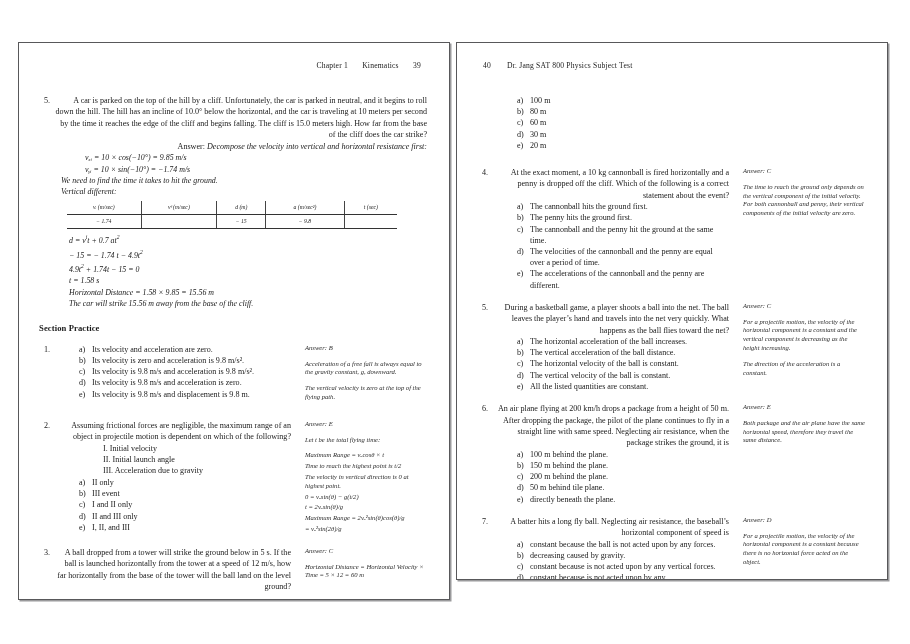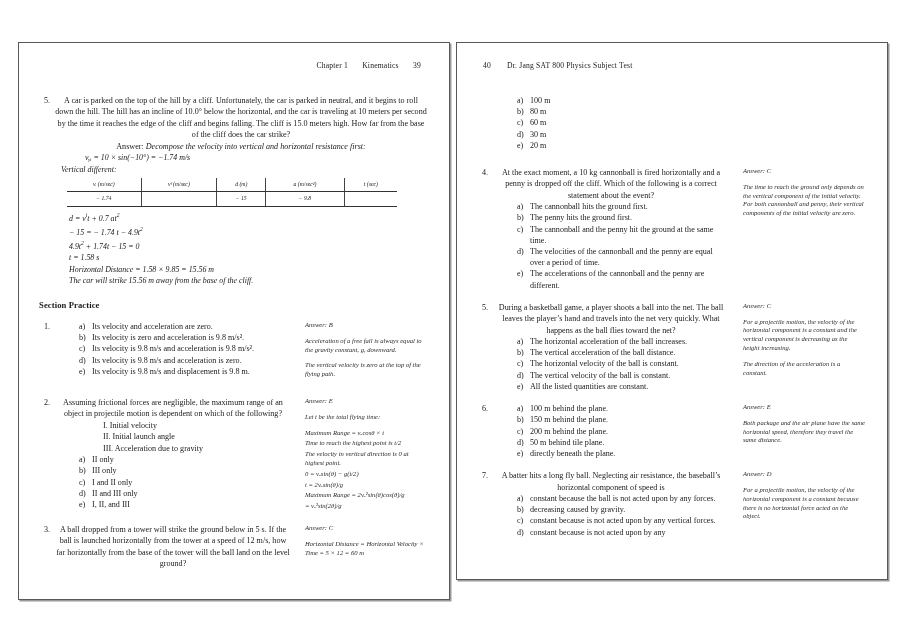--- a/index.html
+++ b/index.html
@@ -64,21 +64,21 @@
     font-size: 8.1px;
     line-height: 11.4px;
     text-align: right;
     padding-right: 5px;
     box-sizing: border-box;
   }
   .qbody { flex: 1 1 auto; }
   .qstem {
     font-size: 8.1px;
     line-height: 11.4px;
-    text-align: center;
+    text-align: right;
   }
   .opts {
     list-style: none;
     margin: 0;
     padding: 0 0 0 24px;
   }
   .opt {
     display: flex;
     font-size: 8.1px;
     line-height: 11.2px;
@@ -185,21 +185,23 @@
         <div class="qbody">
           <div class="qstem">A car is parked on the top of the hill by a cliff. Unfortunately, the car is parked in neutral, and it begins to roll down the hill. The hill has an incline of 10.0° below the horizontal, and the car is traveling at 10 meters per second by the time it reaches the edge of the cliff and begins falling. The cliff is 15.0 meters high. How far from the base of the cliff does the car strike?</div>
           <div class="qstem">
             <span>Answer:</span>
             <span style="font-style:italic">Decompose the velocity into vertical and horizontal resistance first:</span>
           </div>
         </div>
       </div>
 
       <div class="solution">
+        <div class="sol-eq">vₓᵢ = 10 × cos(−10°) = 9.85 m/s</div>
         <div class="sol-eq">vᵧᵢ = 10 × sin(−10°) = −1.74 m/s</div>
+        <div class="sol-line">We need to find the time it takes to hit the ground.</div>
         <div class="sol-line">Vertical different:</div>
 
         <table class="kin">
           <thead>
             <tr>
               <th>vᵢ (m/sec)</th>
               <th>vᶠ (m/sec)</th>
               <th>d (m)</th>
               <th>a (m/sec²)</th>
               <th>t (sec)</th>
@@ -278,21 +280,21 @@
             <li>II. Initial launch angle</li>
             <li>III. Acceleration due to gravity</li>
           </ul>
           <ul class="opts">
             <li class="opt">
                 <span class="opt-letter">a)</span>
                 <span class="opt-text">II only</span>
               </li>
             <li class="opt">
                 <span class="opt-letter">b)</span>
-                <span class="opt-text">III only</span>
+                <span class="opt-text">III event</span>
               </li>
             <li class="opt">
                 <span class="opt-letter">c)</span>
                 <span class="opt-text">I and II only</span>
               </li>
             <li class="opt">
                 <span class="opt-letter">d)</span>
                 <span class="opt-text">II and III only</span>
               </li>
             <li class="opt">
@@ -436,20 +438,21 @@
         <div class="ans-label">Answer: C</div>
         <div class="ans-para">For a projectile motion, the velocity of the horizontal component is a constant and the vertical component is decreasing as the height increasing.</div>
         <div class="ans-para">The direction of the acceleration is a constant.</div>
       </div>
     </div>
 
     <div class="qblock">
       <div class="qmain">
         <div class="qnum">6.</div>
         <div class="qbody">
+          <div class="qstem">An air plane flying at 200 km/h drops a package from a height of 50 m. After dropping the package, the pilot of the plane continues to fly in a straight line with same speed. Neglecting air resistance, when the package strikes the ground, it is</div>
           <ul class="opts">
             <li class="opt">
                 <span class="opt-letter">a)</span>
                 <span class="opt-text">100 m behind the plane.</span>
               </li>
             <li class="opt">
                 <span class="opt-letter">b)</span>
                 <span class="opt-text">150 m behind the plane.</span>
               </li>
             <li class="opt">

